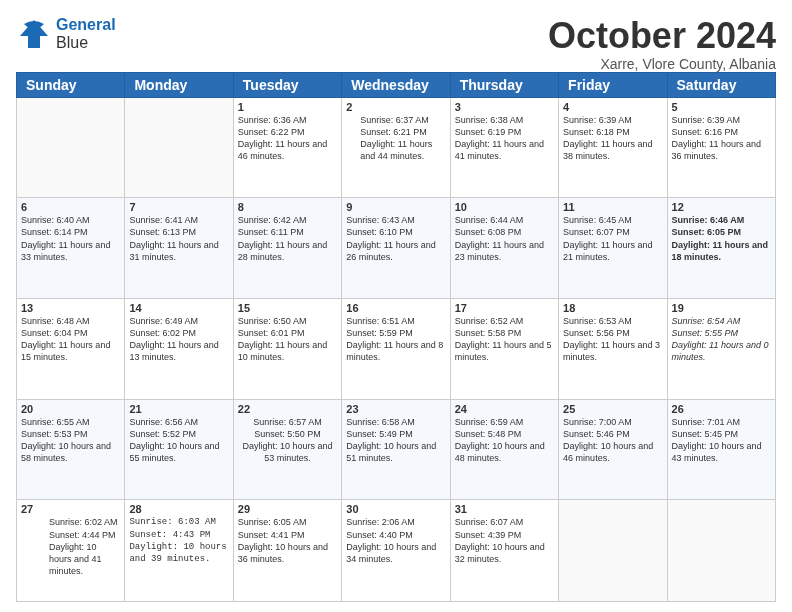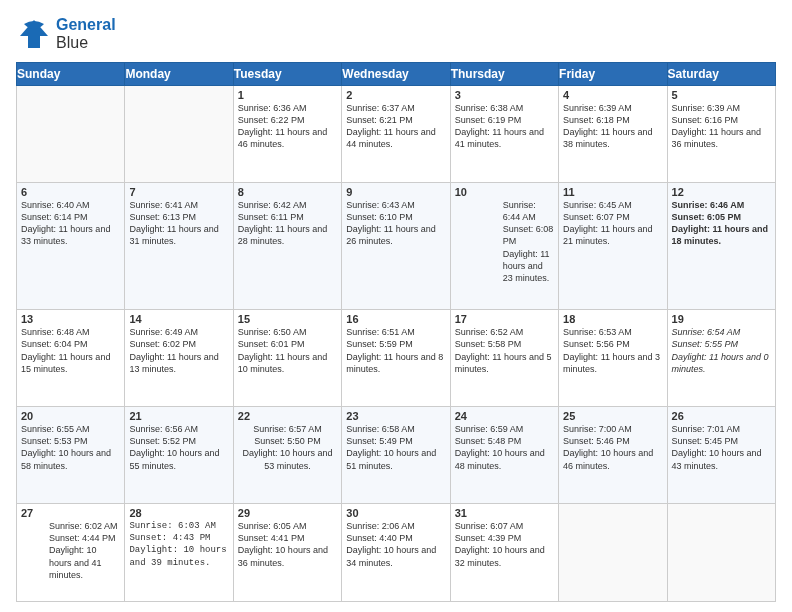--- a/index.html
+++ b/index.html
@@ -14,21 +14,20 @@
       width: 792px;
       height: 612px;
       padding: 16px 16px 10px 16px;
       display: flex;
       flex-direction: column;
     }
     .header {
       display: flex;
       align-items: flex-start;
       justify-content: space-between;
-      margin-bottom: 10px;
     }
     .logo {
       display: flex;
       align-items: center;
     }
     .logo-icon {
       width: 36px;
       height: 36px;
       margin-right: 4px;
     }
@@ -48,23 +47,23 @@
     .calendar {
       flex: 1;
       border: 1px solid #ccc;
       border-collapse: collapse;
       width: 100%;
       table-layout: fixed;
     }
     .calendar th {
       background: #2a6db5;
       color: #fff;
-      font-size: 12px;
+      font-size: 14px;
       font-weight: bold;
-      padding: 4px 0;
+      padding: 4px 9px;
       text-align: left;
       border: 1px solid #2060a0;
     }
     .calendar td {
       vertical-align: top;
       border: 1px solid #ccc;
       padding: 3px 4px;
       font-size: 9.5px;
       color: #333;
       height: 80px;
@@ -106,20 +105,24 @@
         <polygon points="20,4 34,20 26,20 26,32 20,32 20,20 14,20 14,32 10,32 10,20 2,20" fill="#1a6ab5" opacity="0"></polygon>
 
         <path d="M8 8 Q18 2 28 8 Q22 14 18 12 Q14 14 8 8Z" fill="#1a6ab5"></path>
         <path d="M18 12 L18 30" stroke="#1a6ab5" stroke-width="3" fill="none"></path>
       </svg>
       <div>
         <div style="font-size:16px;font-weight:bold;color:#1a6ab5;line-height:1.1;">General</div>
         <div style="font-size:16px;font-weight:normal;color:#333;line-height:1.1;">Blue</div>
       </div>
     </div>
+    <div class="title-block">
+      <div class="month-title">October 2024</div>
+      <div class="location">Xarre, Vlore County, Albania</div>
+    </div>
   </div>
 
   <table class="calendar">
     <thead>
       <tr>
         <th>Sunday</th>
         <th>Monday</th>
         <th>Tuesday</th>
         <th>Wednesday</th>
         <th>Thursday</th>
@@ -132,21 +135,21 @@
           <td class="empty" style="background: rgb(249, 249, 249);"></td>
           <td class="empty" style="background: rgb(249, 249, 249);"></td>
           <td>
             <span class="day-num">1</span>
             <div class="day-info" style="white-space: pre-line;">Sunrise: 6:36 AM
 Sunset: 6:22 PM
 Daylight: 11 hours and 46 minutes.</div>
           </td>
           <td>
             <span class="day-num">2</span>
-            <div class="day-info" style="white-space: pre-line;">Sunrise: 6:37 AM
+            <div class="day-info" style="white-space: pre-line; margin-left: 14px;">Sunrise: 6:37 AM
 Sunset: 6:21 PM
 Daylight: 11 hours and 44 minutes.</div>
           </td>
           <td>
             <span class="day-num">3</span>
             <div class="day-info" style="white-space: pre-line;">Sunrise: 6:38 AM
 Sunset: 6:19 PM
 Daylight: 11 hours and 41 minutes.</div>
           </td>
           <td>
@@ -182,21 +185,21 @@
 Daylight: 11 hours and 28 minutes.</div>
           </td>
           <td>
             <span class="day-num">9</span>
             <div class="day-info" style="white-space: pre-line;">Sunrise: 6:43 AM
 Sunset: 6:10 PM
 Daylight: 11 hours and 26 minutes.</div>
           </td>
           <td>
             <span class="day-num">10</span>
-            <div class="day-info" style="white-space: pre-line; margin-left: 48px;">Sunrise: 6:44 AM
+            <div class="day-info" style="white-space: pre-line;">Sunrise: 6:44 AM
 Sunset: 6:08 PM
 Daylight: 11 hours and 23 minutes.</div>
           </td>
           <td>
             <span class="day-num">11</span>
             <div class="day-info" style="white-space: pre-line;">Sunrise: 6:45 AM
 Sunset: 6:07 PM
 Daylight: 11 hours and 21 minutes.</div>
           </td>
           <td>

